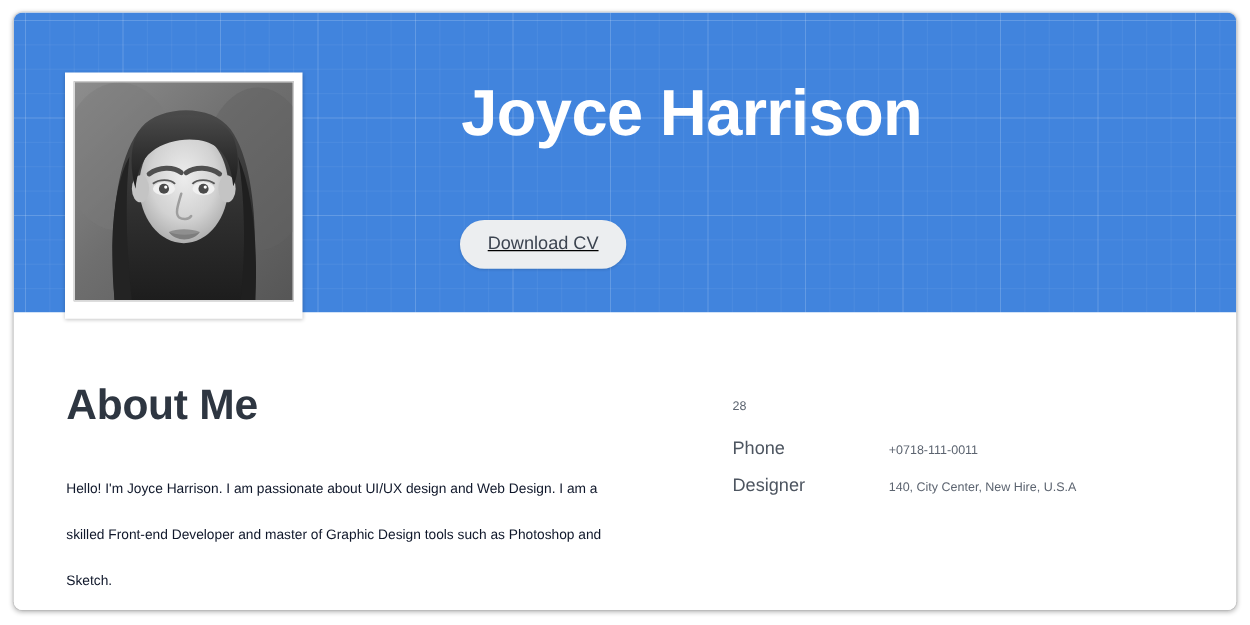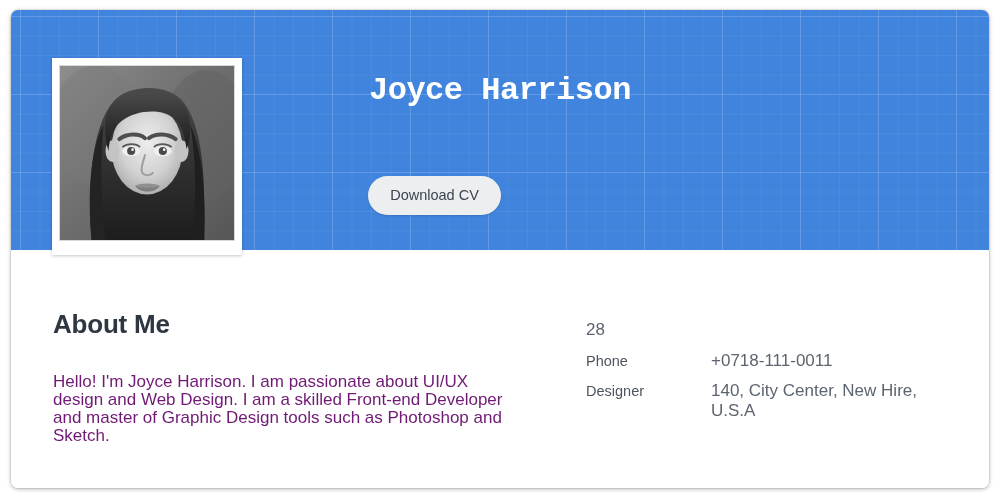--- a/index.html
+++ b/index.html
@@ -70,43 +70,43 @@
 
   
   .header-text {
     position: absolute;
     left: 358px;
     top: 55px;
     width: 560px;
   }
   .person-name {
     margin: 0;
-    font-size: 32px;
+    font-size: 52px;
     line-height: 52px;
     font-weight: bold;
     color: #ffffff;
     letter-spacing: -0.5px;
-    font-family: Liberation Mono, monospace;
   }
   .person-role {
     margin: 19px 0 0 0;
     font-size: 14.5px;
     line-height: 18px;
     color: #f2f6fc;
     font-weight: normal;
   }
 
   
   .header-actions {
     position: absolute;
     left: 357px;
     top: 166px;
     display: flex;
     align-items: center;
     gap: 10px;
+    text-decoration: underline;
   }
   .btn {
     border: none;
     border-radius: 22px;
     font-family: "Liberation Sans", sans-serif;
     font-size: 14.5px;
     line-height: 1;
     cursor: pointer;
     white-space: nowrap;
     padding: 0 22px;
@@ -138,31 +138,31 @@
     background: #ffffff;
   }
   .about-block {
     position: absolute;
     left: 42px;
     top: 58px;
     width: 450px;
   }
   .about-title {
     margin: 0;
-    font-size: 26px;
+    font-size: 34px;
     line-height: 32px;
     font-weight: bold;
     color: #2e3641;
     letter-spacing: -0.2px;
   }
   .about-text {
     margin: 33px 0 0 0;
-    font-size: 17px;
-    line-height: 18px;
-    color: #701a75;
+    font-size: 11px;
+    line-height: 37px;
+    color: #0f172a;
   }
 
   
   .details-block {
     position: absolute;
     left: 575px;
     top: 70px;
     width: 380px;
   }
   .detail-row {
@@ -170,21 +170,21 @@
     align-items: baseline;
     height: 30.5px;
   }
   .detail-label {
     width: 125px;
     flex: 0 0 125px;
     font-size: 14.5px;
     color: #4d5560;
   }
   .detail-value {
-    font-size: 17px;
+    font-size: 10px;
     color: #5c6470;
   }
 </style>
 </head>
 <body>
 
 <div class="profile-card">
 
   <div class="card-header">
 

